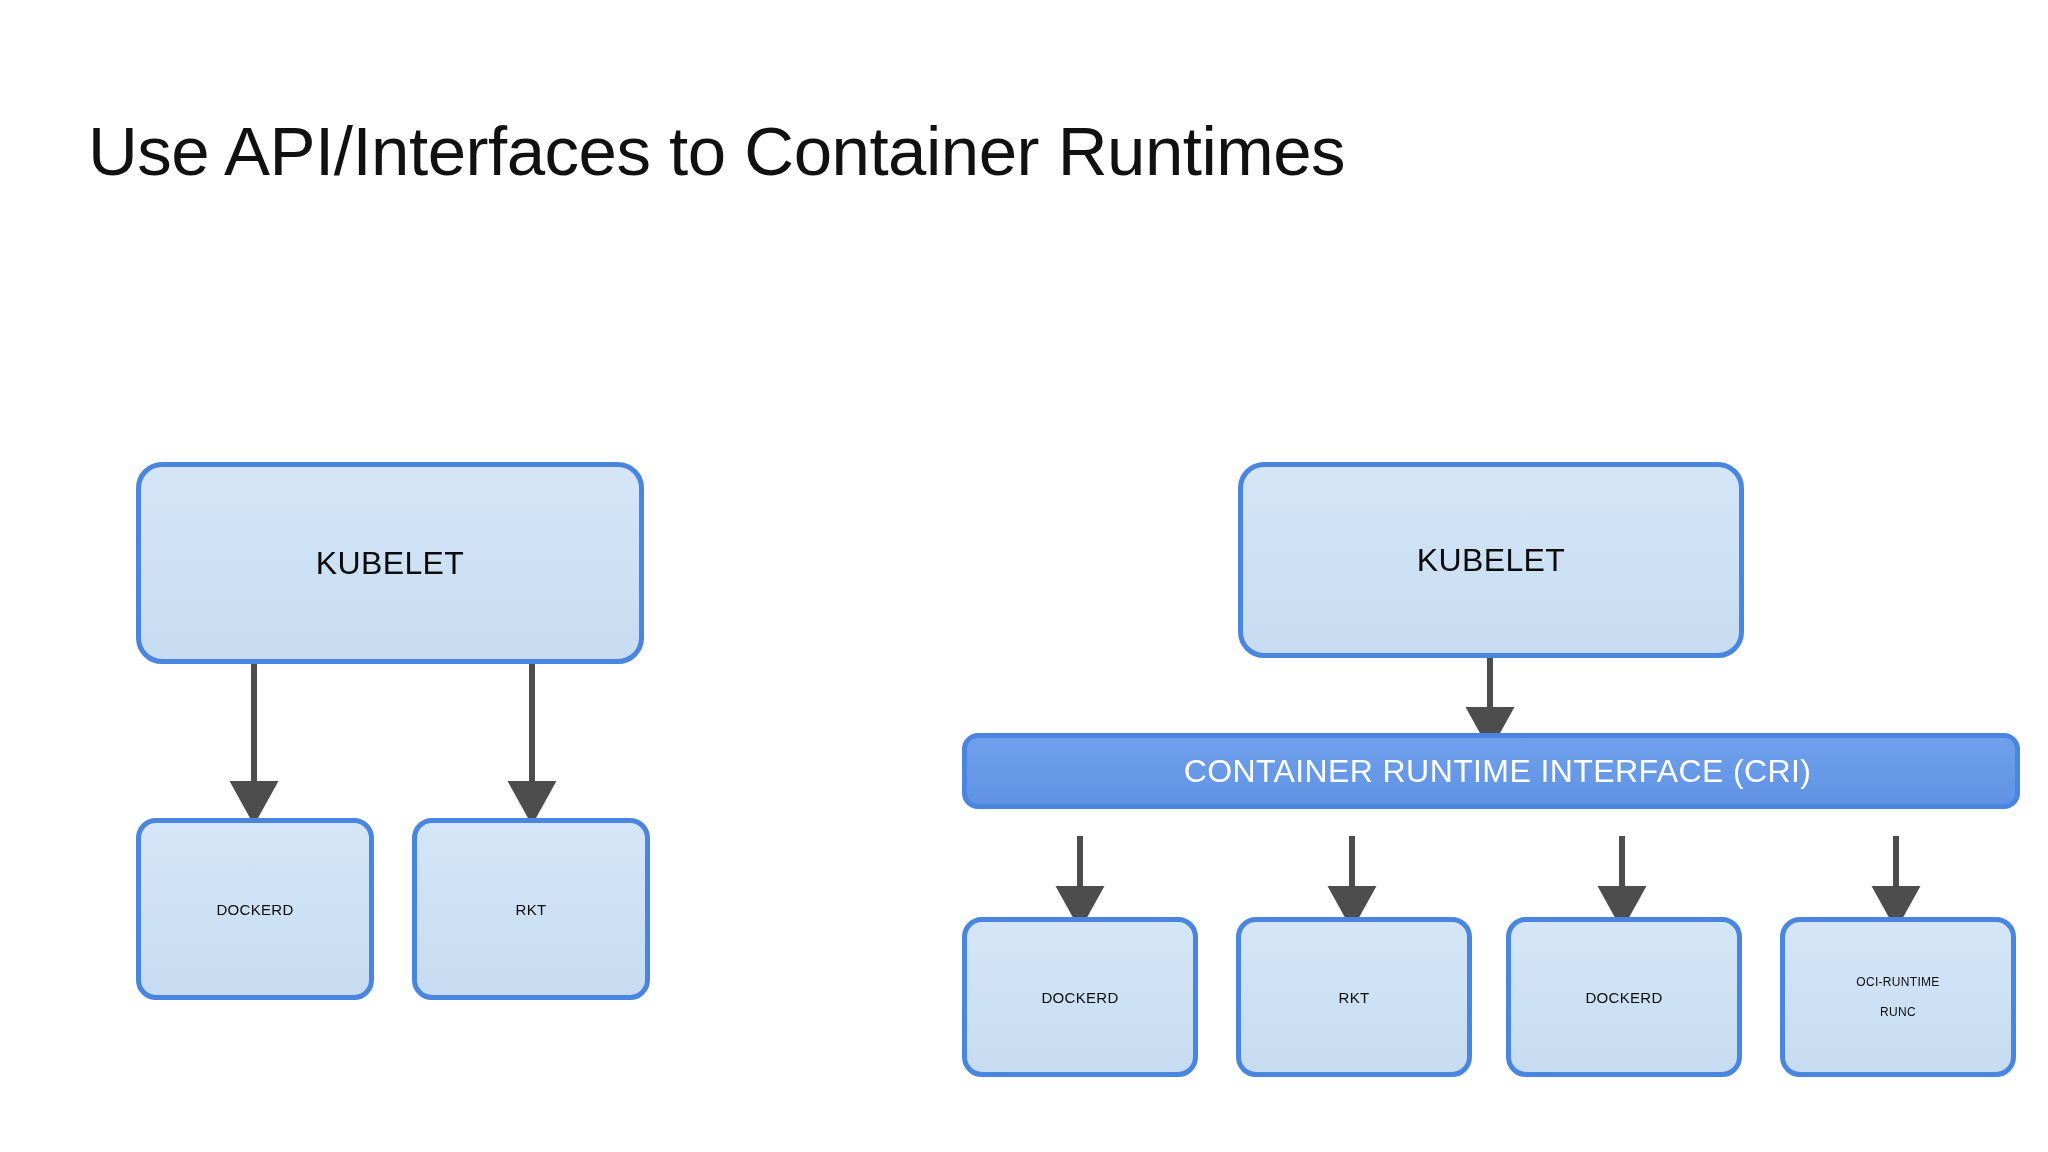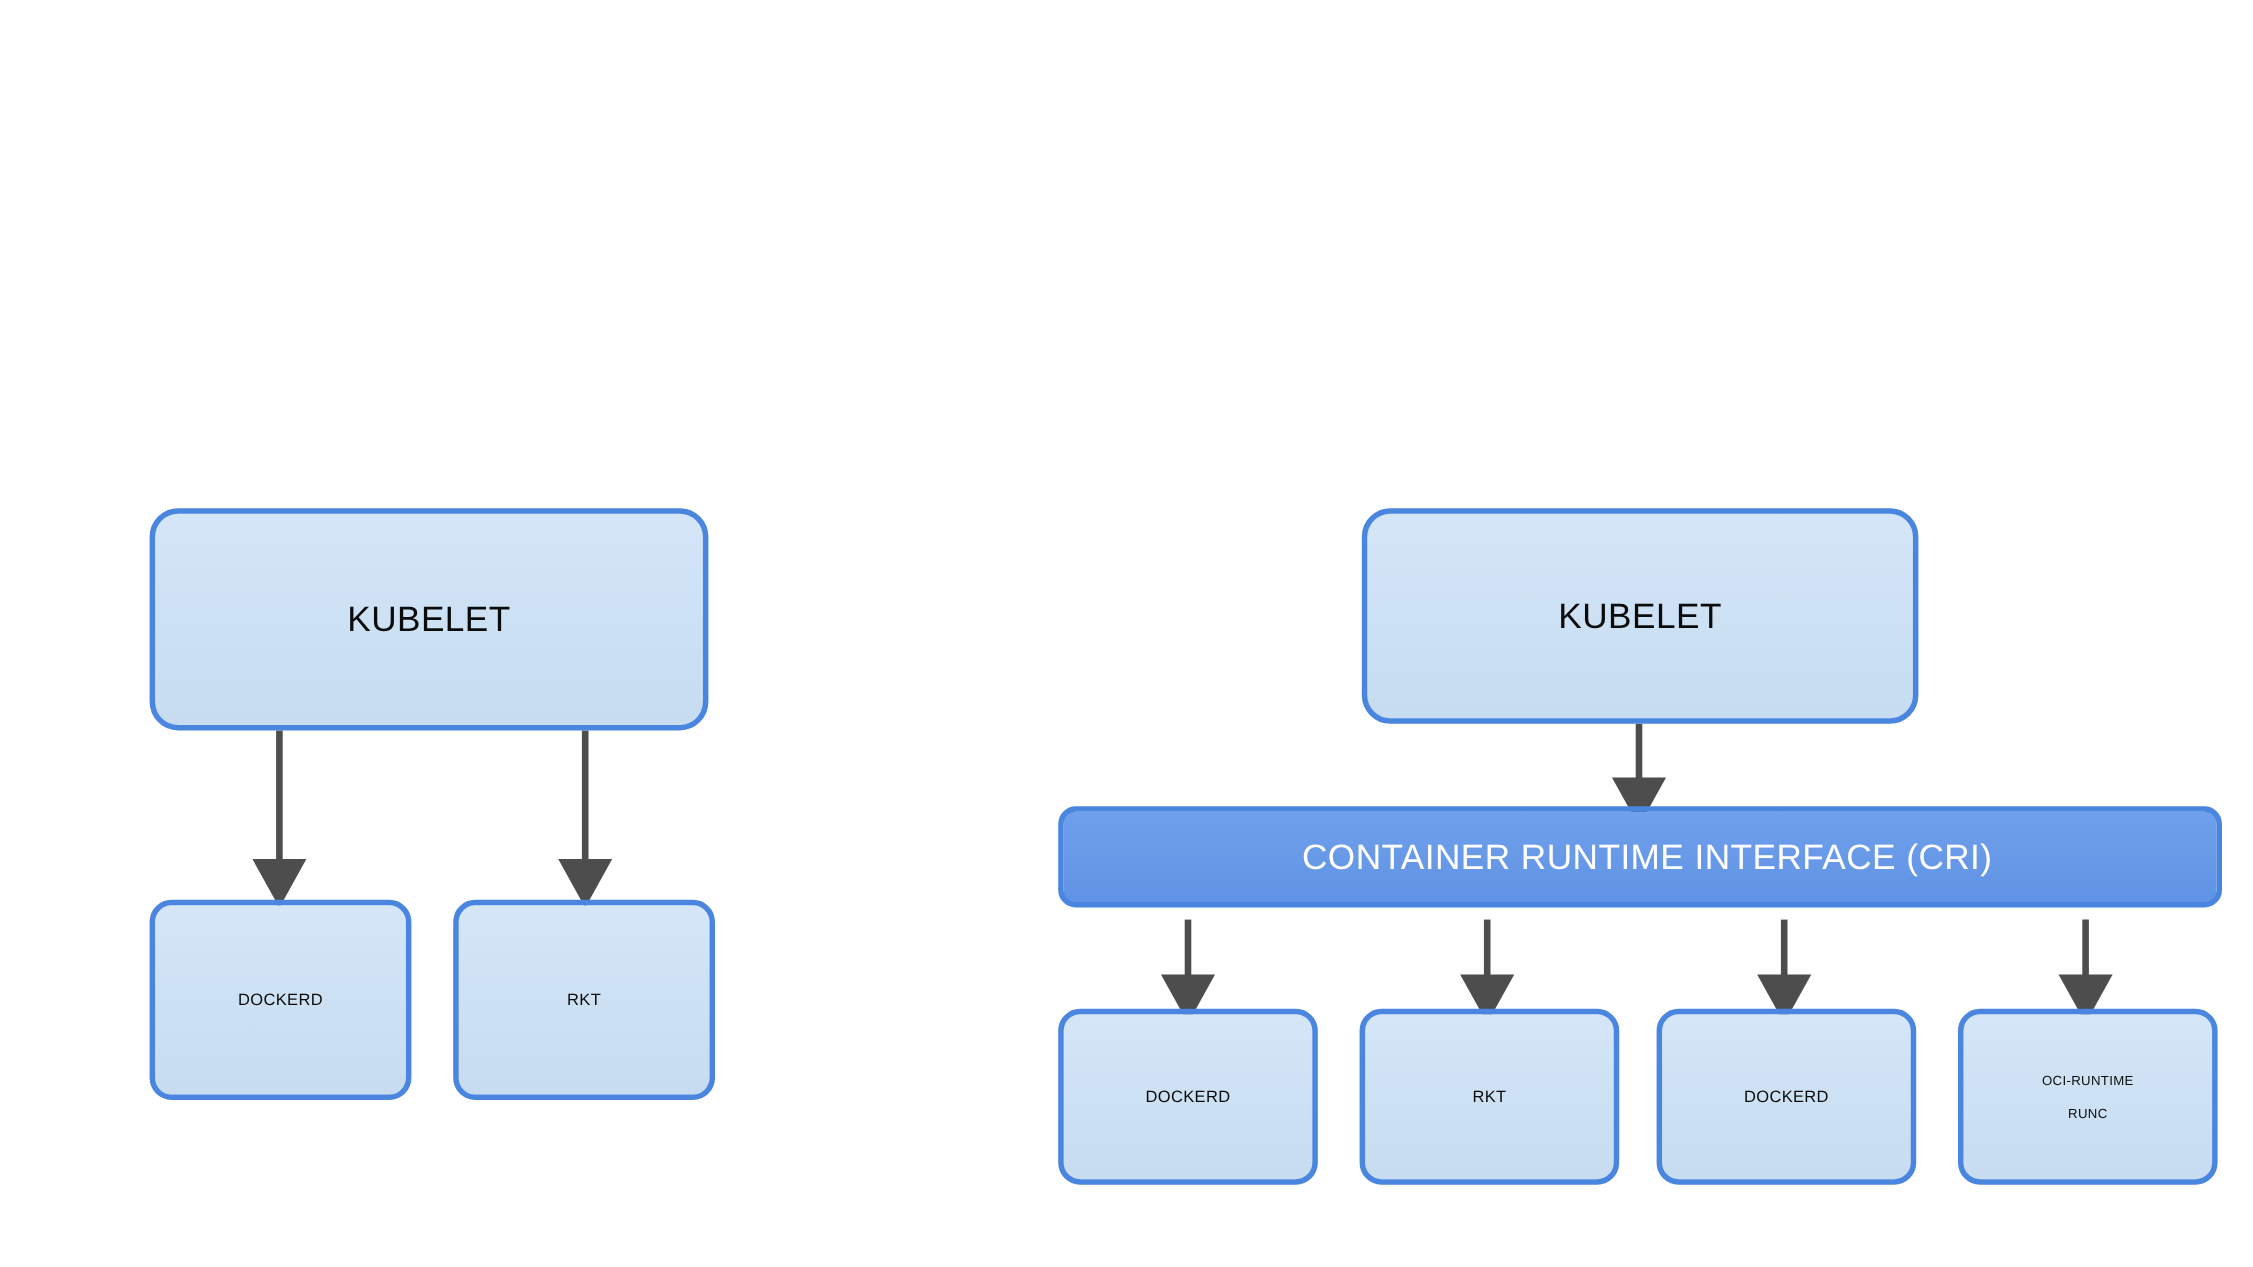--- a/index.html
+++ b/index.html
@@ -109,20 +109,21 @@
     font-size: 34px;
     color: #111111;
     white-space: nowrap;
   }
 </style>
 </head>
 <body>
 
 <div id="slide">
 
+  <div id="slide-title">Use API/Interfaces to Container Runtimes</div>
 
   <svg id="arrow-layer" viewBox="0 0 2048 1152" width="2048" height="1152" xmlns="http://www.w3.org/2000/svg">
     <defs>
       <marker id="arrowhead" markerWidth="9" markerHeight="9" refX="3.2" refY="4.5" orient="auto" markerUnits="strokeWidth">
         <path d="M0,0.4 L7.4,4.5 L0,8.6 z" fill="#4d4d4d"></path>
       </marker>
     </defs>
 
     <line x1="254" y1="664" x2="254" y2="800" stroke="#4d4d4d" stroke-width="6" marker-end="url(#arrowhead)"></line>
 
@@ -151,21 +152,21 @@
     </div>
 
   </div>
 
   <div>
 
     <div class="node kubelet" style="left:1238px; top:462px; width:506px; height:196px;">
       <span class="node-label">KUBELET</span>
     </div>
 
-    <div class="cri-bar" style="left:962px; top:733px; width:1058px; height:92px;padding-left:13px;">
+    <div class="cri-bar" style="left:962px; top:733px; width:1058px; height:76px;padding-left:13px;">
       <span class="node-label">CONTAINER RUNTIME INTERFACE (CRI)</span>
     </div>
 
     <div class="node runtime" style="left:962px; top:917px; width:236px; height:160px;">
       <span class="node-label">DOCKERD</span>
     </div>
 
     <div class="node runtime" style="left:1236px; top:917px; width:236px; height:160px;">
       <span class="node-label">RKT</span>
     </div>

